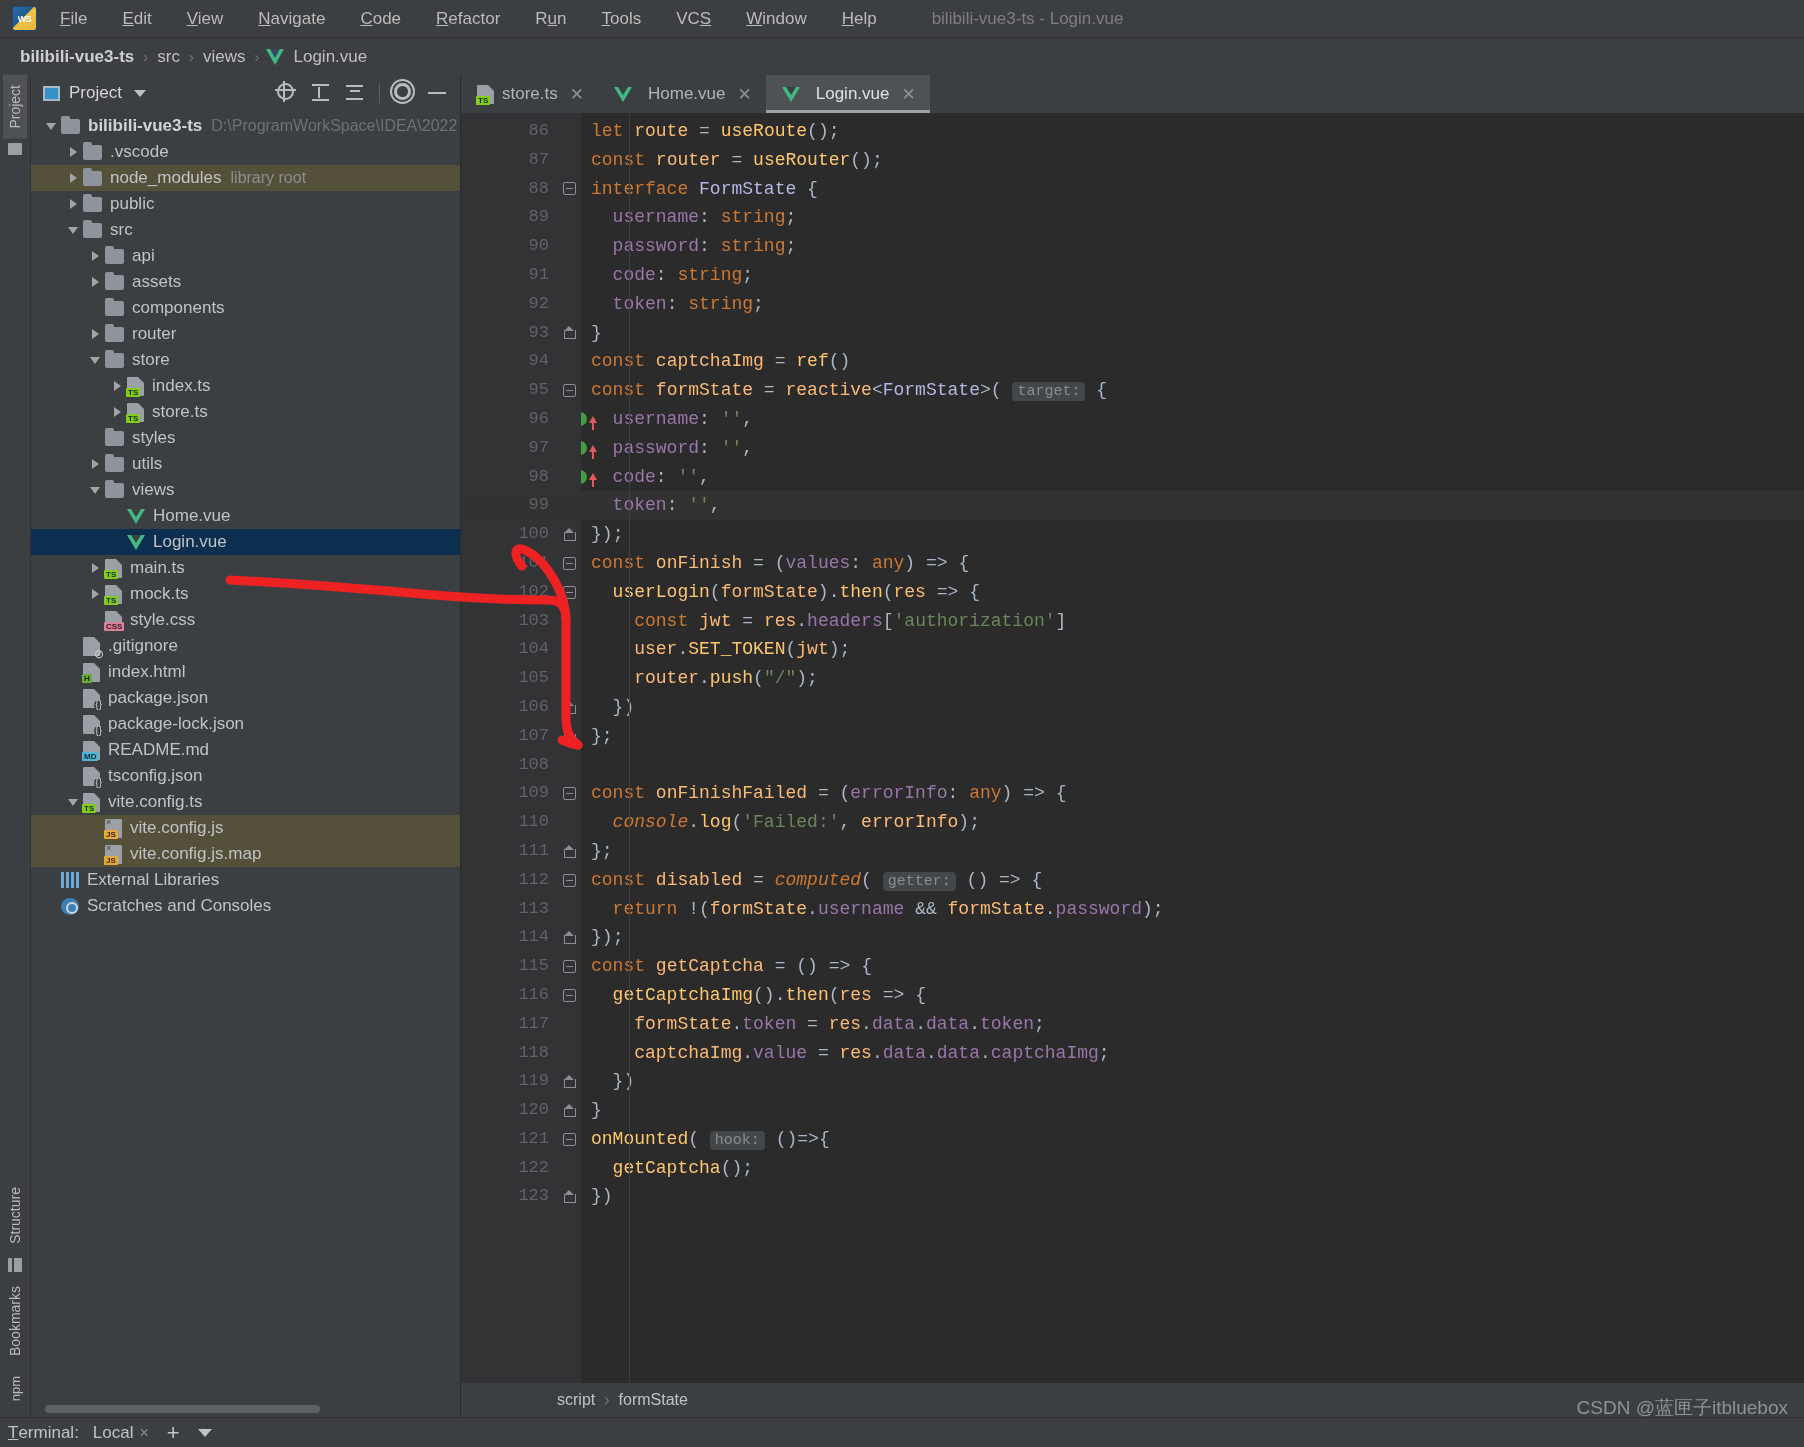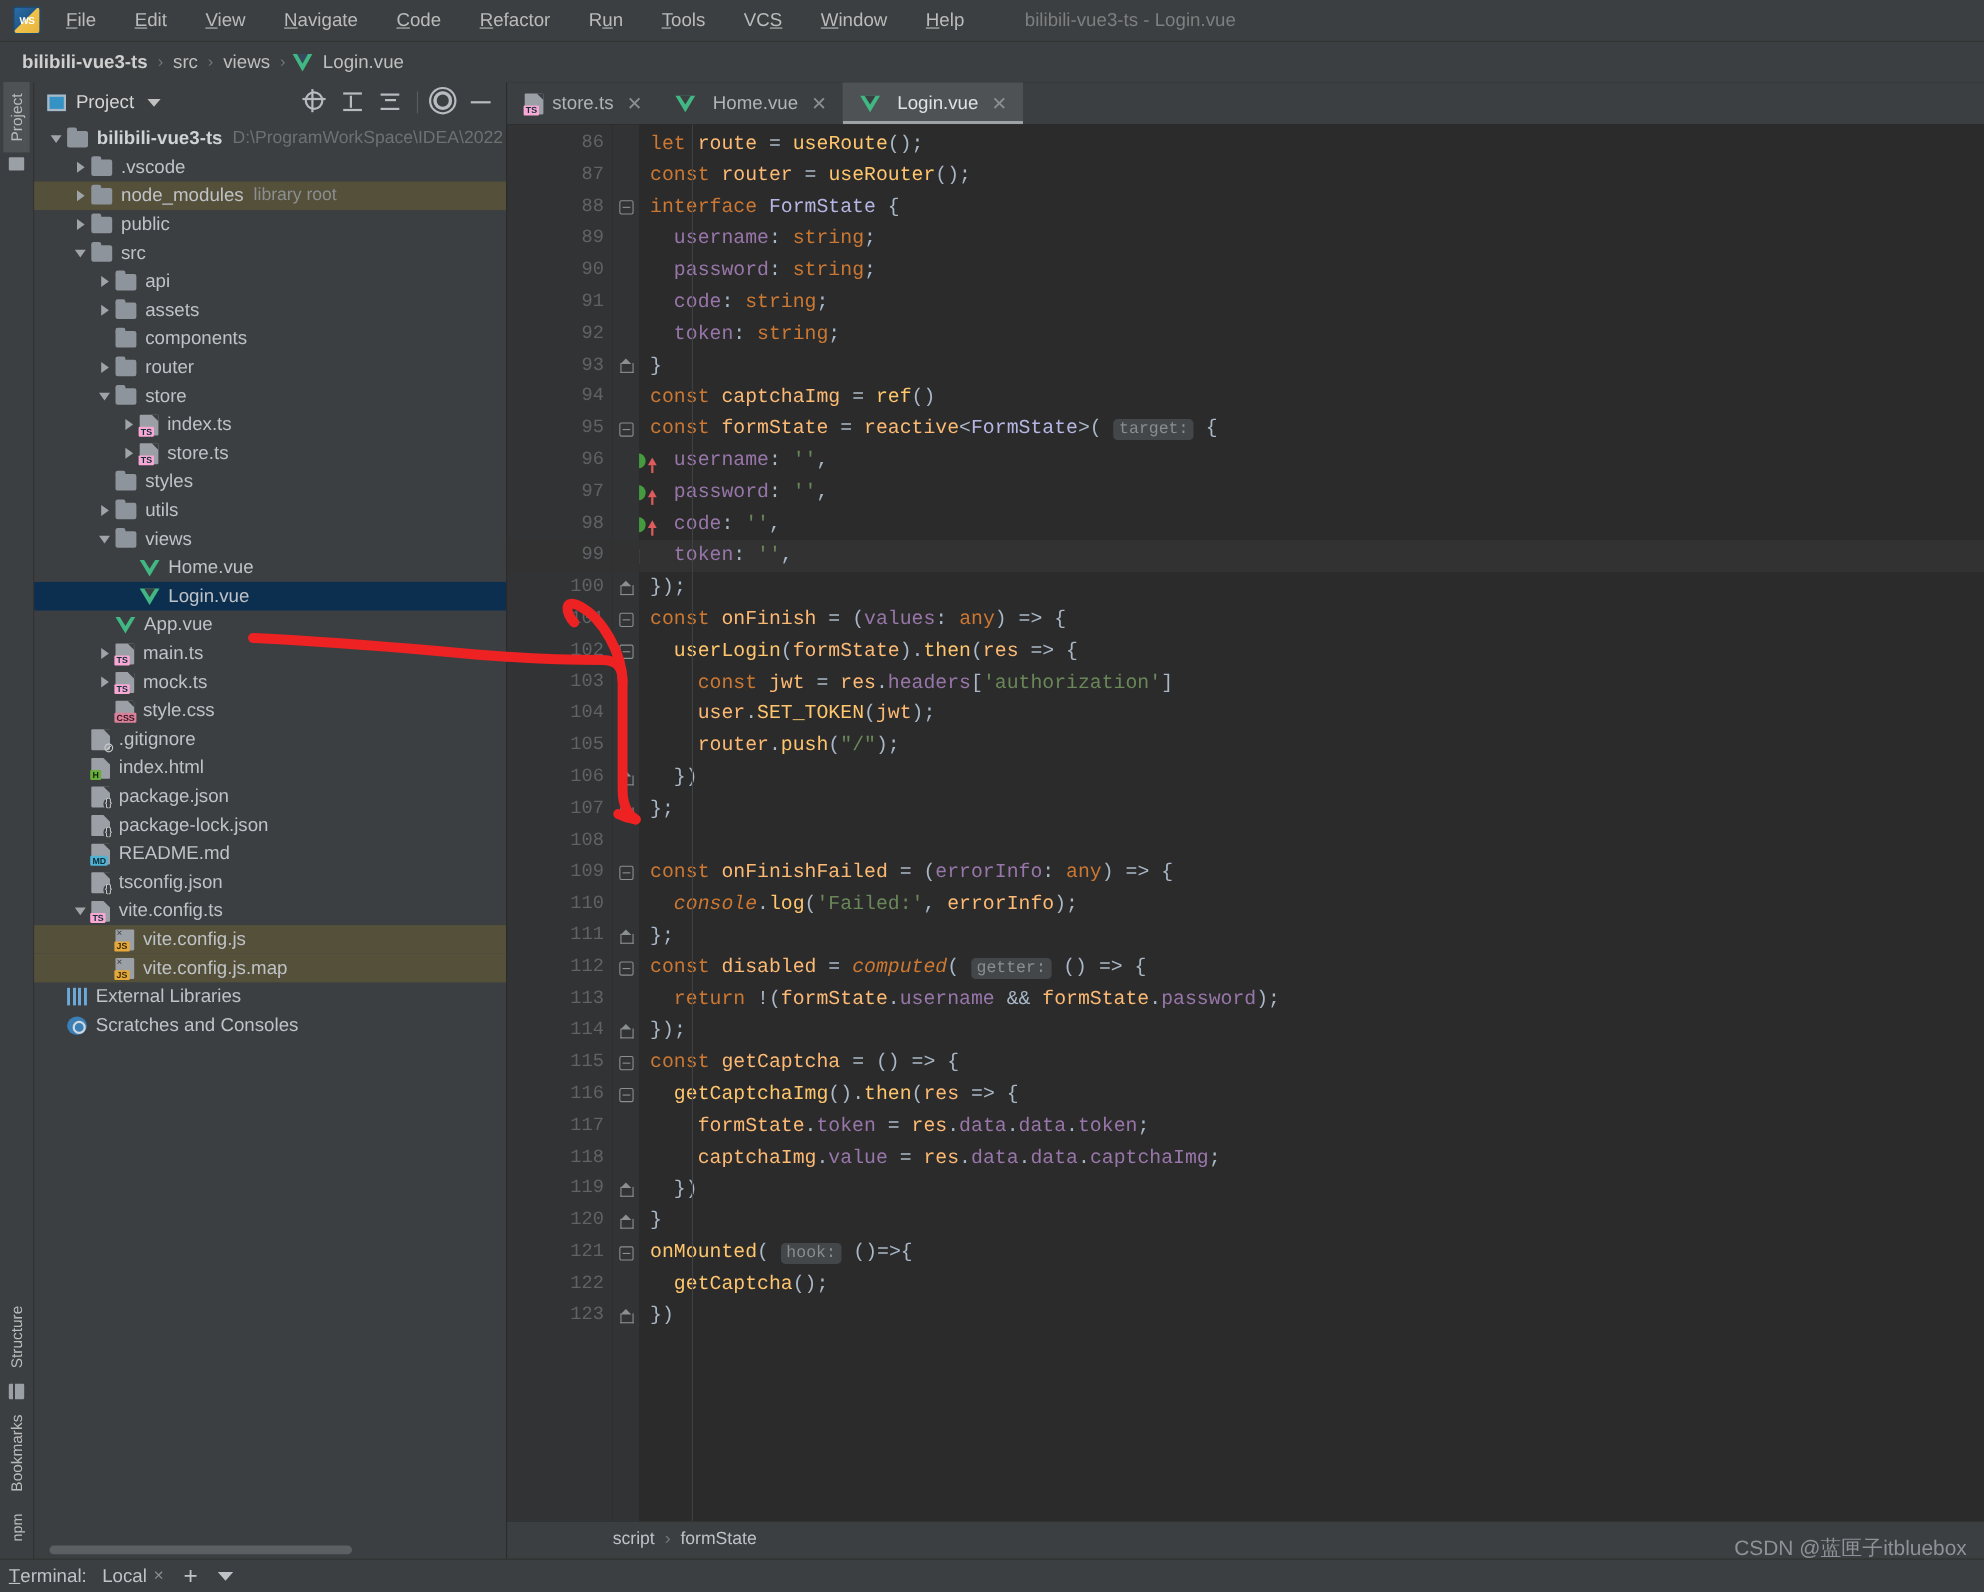--- a/index.html
+++ b/index.html
@@ -212,21 +212,21 @@
   .filebox::before {
     content:""; position:absolute; right:0; top:0;
     border-left: 6px solid transparent; border-top: 6px solid #3c3f41;
   }
   .filebox .tag {
     position:absolute; left:-1px; bottom:-1px;
     font-size: 8px; line-height: 9px; font-weight: bold;
     padding: 0 2px; color: #1c1c1c; border-radius:1px;
     font-family:"Liberation Sans",sans-serif;
   }
-  .tag.ts { background: #f9a8d4; color:#10303c;}
+  .tag.ts { background: #84cc16; color:#10303c;}
   .tag.css { background: #d9809a; color:#3a1520;}
   .tag.h { background: #6aac3c; color:#14290a;}
   .tag.md { background: #4fb3d4; color:#0f2b36;}
   .tag.js { background: #e5a83a; color:#3a2a06;}
   .filebox.json::after {
     content:"{}"; position:absolute; right:-3px; bottom:-2px;
     font-size:10px; color:#cfd3d6; background:#3c3f41; border-radius:50%;
     padding:0 1px; line-height:10px;
   }
   .filebox.git::after {
@@ -586,25 +586,20 @@
           </div>
           <div class="trow" style="padding-left: 76px;">
             <span class="tw"></span>
             <span class="vicon"></span>
             <span>Home.vue</span>
           </div>
           <div class="trow sel-blue" style="padding-left: 76px;">
             <span class="tw"></span>
             <span class="vicon"></span>
             <span>Login.vue</span>
-          </div>
-          <div class="trow" style="padding-left: 54px;">
-            <span class="tw"></span>
-            <span class="vicon"></span>
-            <span>App.vue</span>
           </div>
           <div class="trow" style="padding-left: 54px;">
             <span class="tw">
               <span class="arrow-r"></span>
             </span>
             <span class="filebox">
               <span class="tag ts">TS</span>
             </span>
             <span>main.ts</span>
           </div>

